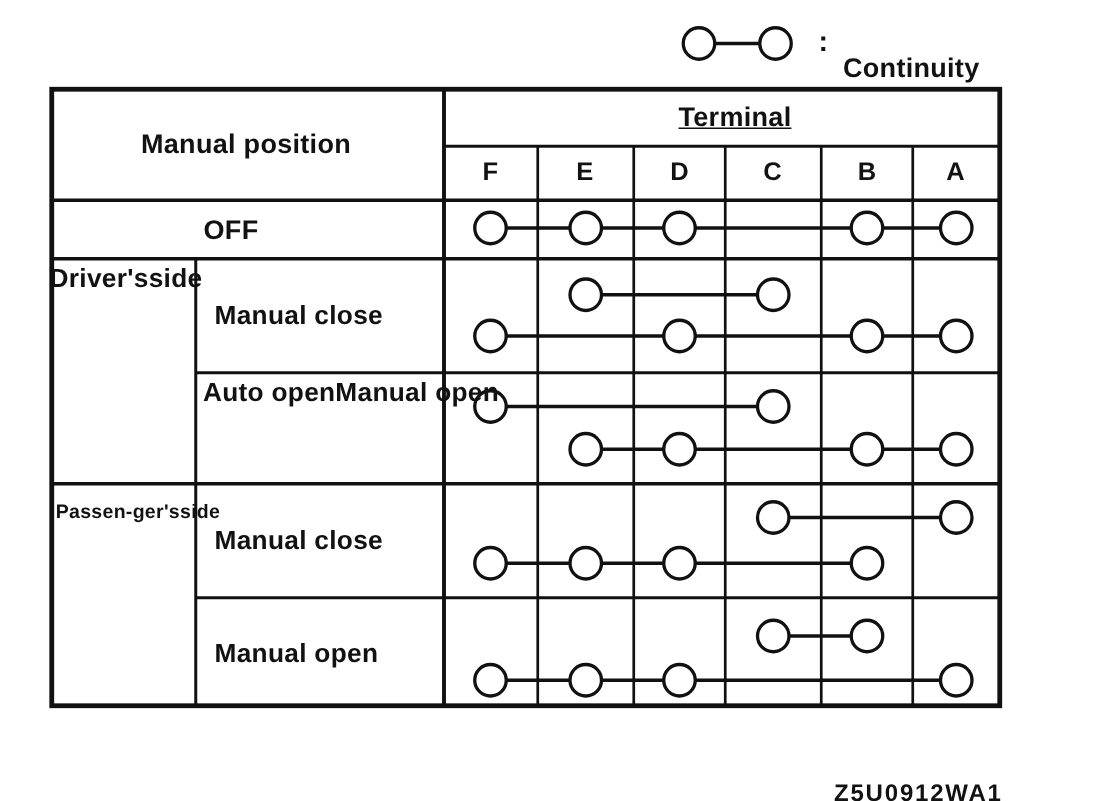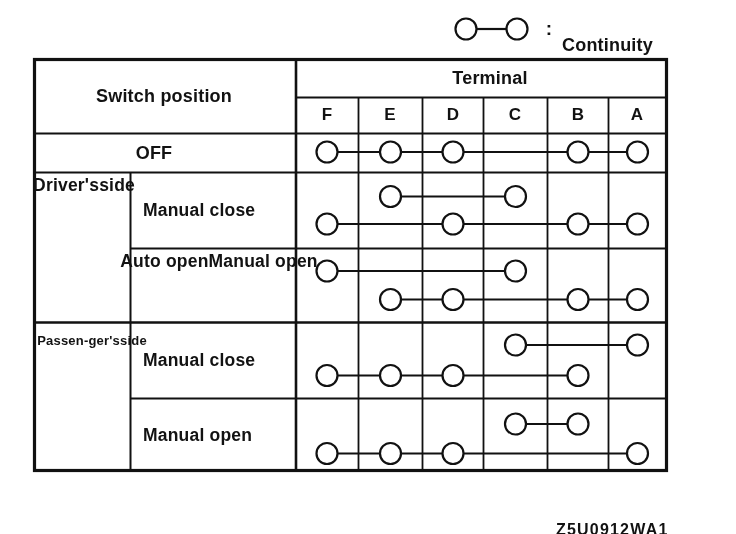--- a/index.html
+++ b/index.html
@@ -7,28 +7,28 @@
     position:relative; width:736px; height:534px; background:#ffffff;
     font-family:"Liberation Sans", sans-serif; font-weight:700; color:#121212;
     overflow:hidden;
   }
   .txt{position:absolute; display:flex; align-items:center; justify-content:center;
        white-space:pre; letter-spacing:0.2px;}
   .txt-left{justify-content:flex-start; text-align:left;}
   .col-label{flex-direction:row; align-items:flex-start; justify-content:center;}
   
   .hdr-switch{left:33px; top:59px; width:262px; height:74px; font-size:18px;}
-  .hdr-terminal{left:296px; top:59px; width:388px; height:38px; font-size:18px;}
+  .hdr-terminal{left:296px; top:59px; width:388px; height:38px; font-size:18px;text-decoration:underline;}
   .tletter{top:98px; width:40px; height:34px; font-size:17px;}
   
   .off-label{left:23px; top:134px; width:262px; height:38px; font-size:18px;}
   .grp-driver{left:39px; top:172px; width:90px; height:150px; font-size:17.5px; line-height:26px;}
   .grp-passenger{left:47px; top:322px; width:90px; height:170px; font-size:13px; line-height:21px; padding-top:8px; box-sizing:border-box;}
   .lbl-d-close{left:143px; top:172px; width:152px; height:76px; font-size:17.5px;}
-  .lbl-d-open{left:143px; top:248px; width:152px; height:74px; font-size:17.5px; line-height:26px;}
+  .lbl-d-open{left:158px; top:248px; width:152px; height:74px; font-size:17.5px; line-height:26px;}
   .lbl-p-close{left:143px; top:322px; width:152px; height:76px; font-size:17.5px;}
   .lbl-p-open{left:143px; top:398px; width:152px; height:74px; font-size:17.5px;}
   
   .legend-sym{left:450px; top:13px;}
   .legend-colon{left:543px; top:16px; width:12px; height:26px; font-size:19px;}
   .legend-label{left:562px; top:32px; height:26px; font-size:18px;}
   .footer-code{left:556px; top:519px; height:22px; font-size:16px; letter-spacing:1.2px;}
   svg{position:absolute; left:0; top:0;}
 </style>
 </head>
@@ -92,21 +92,21 @@
       <line x1="515.5" x2="578" y1="424" y2="424" stroke="#111111" stroke-width="2.2"></line>
       <circle cx="515.5" cy="424" r="10.5" fill="#ffffff" stroke="#111111" stroke-width="2.2"></circle>
       <circle cx="578" cy="424" r="10.5" fill="#ffffff" stroke="#111111" stroke-width="2.2"></circle>
       <line x1="327" x2="637.5" y1="453.5" y2="453.5" stroke="#111111" stroke-width="2.2"></line>
       <circle cx="327" cy="453.5" r="10.5" fill="#ffffff" stroke="#111111" stroke-width="2.2"></circle>
       <circle cx="390.5" cy="453.5" r="10.5" fill="#ffffff" stroke="#111111" stroke-width="2.2"></circle>
       <circle cx="453" cy="453.5" r="10.5" fill="#ffffff" stroke="#111111" stroke-width="2.2"></circle>
       <circle cx="637.5" cy="453.5" r="10.5" fill="#ffffff" stroke="#111111" stroke-width="2.2"></circle>
     </svg>
 
-  <div class="txt hdr-switch">Switch position</div>
+  <div class="txt hdr-switch">Manual position</div>
   <div class="txt hdr-terminal">Terminal</div>
   <div class="txt tletter" style="left:307px">F</div>
   <div class="txt tletter" style="left:370px">E</div>
   <div class="txt tletter" style="left:433px">D</div>
   <div class="txt tletter" style="left:495px">C</div>
   <div class="txt tletter" style="left:558px">B</div>
   <div class="txt tletter" style="left:617px">A</div>
 
   <div class="txt off-label">OFF</div>
 

